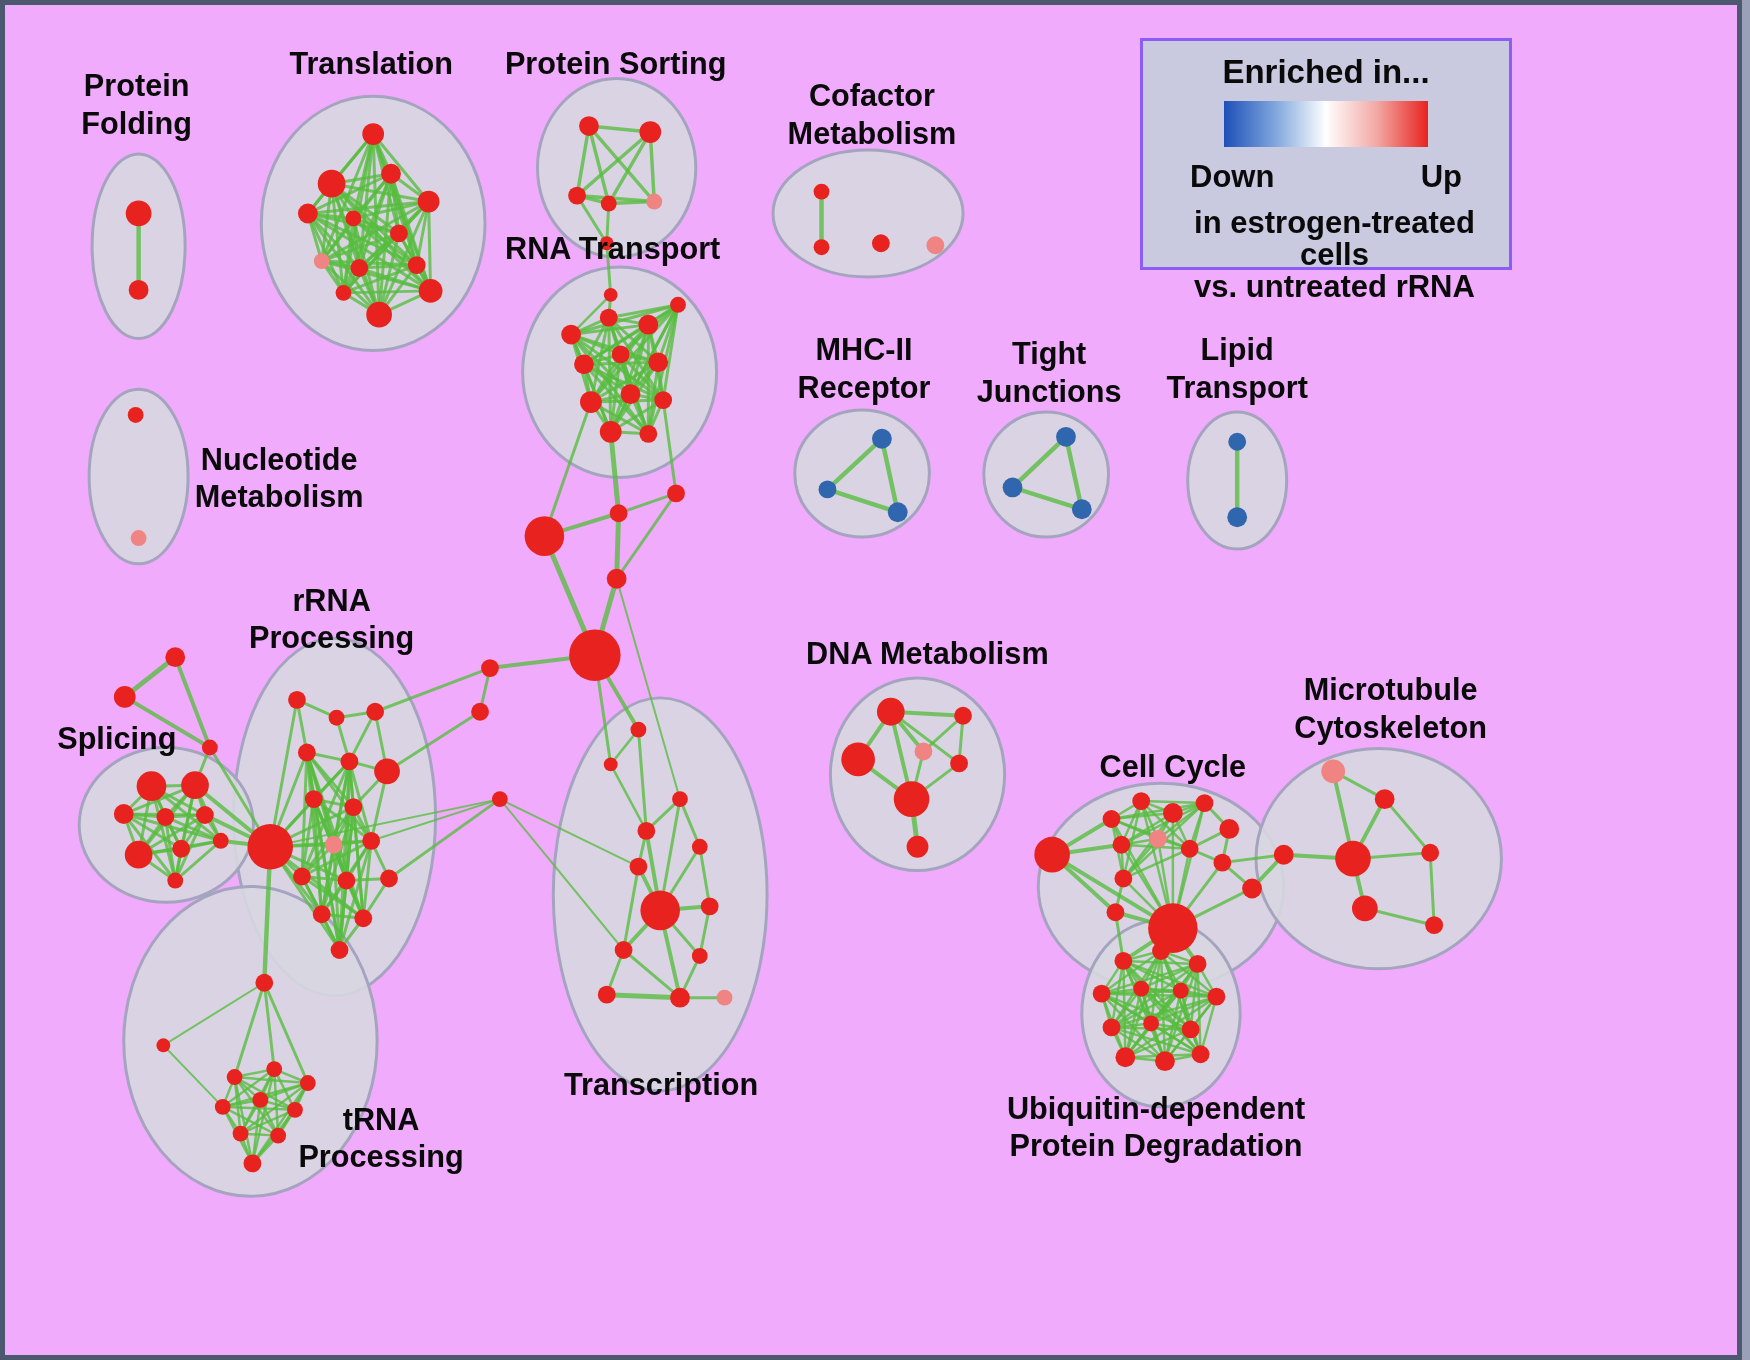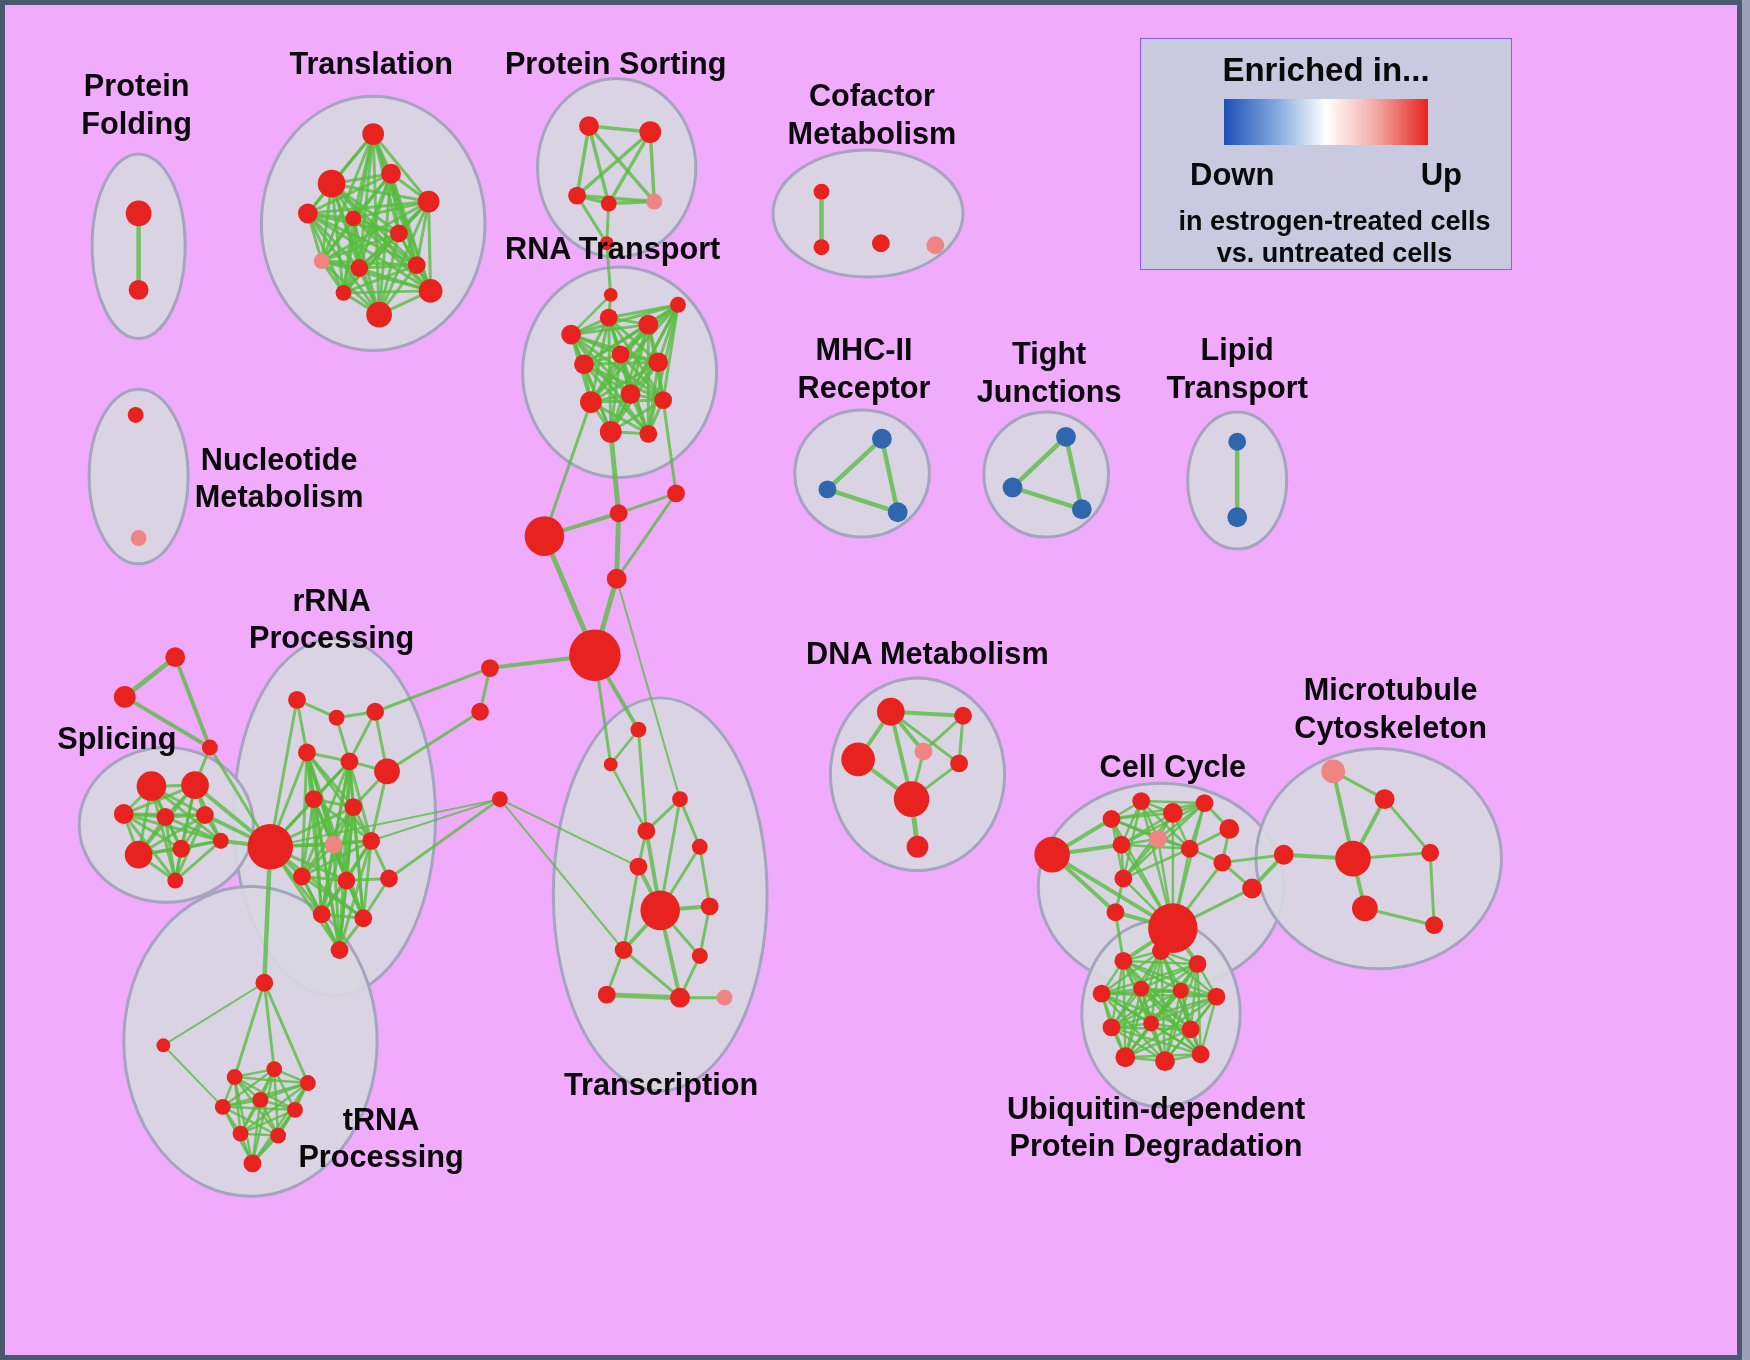--- a/index.html
+++ b/index.html
@@ -15,41 +15,41 @@
     font-weight: bold;
   }
   svg.network { position: absolute; left: 0; top: 0; width: 100%; height: 100%; }
   svg.network text { font-family: "Liberation Sans", sans-serif; }
   .legend {
     position: absolute;
     left: 1135px;
     top: 33px;
     width: 372px;
     height: 232px;
-    border: 1px solid #8b5cf6;
+    border: 3px solid #8b5cf6;
     background: #c9c9e0;
     box-sizing: border-box;
     text-align: center;
     padding-top: 12px;
     color: #0a0a0a;
   }
   .legend-title { font-size: 33px; line-height: 38px; }
   .legend-gradient {
     width: 204px; height: 46px;
     margin: 10px auto 2px auto;
   }
   .legend-row {
     display: flex;
     justify-content: space-between;
     width: 272px;
     margin: 12px auto;
     font-size: 31px;
     line-height: 36px;
   }
-  .legend-sub { font-size: 27px; line-height: 32px; margin-left: 17px; }
+  .legend-sub { font-size: 31px; line-height: 32px; margin-left: 17px; }
 </style>
 </head>
 <body>
 
 <div class="canvas">
   <svg class="network" viewBox="0 0 1750 1360" preserveAspectRatio="none">
       <ellipse cx="135" cy="243" rx="47" ry="93" fill="#d7d7e0" fill-opacity="0.9" stroke="#a4a4bf" stroke-width="3"></ellipse>
       <ellipse cx="372" cy="220" rx="113" ry="128" fill="#d7d7e0" fill-opacity="0.9" stroke="#a4a4bf" stroke-width="3"></ellipse>
       <ellipse cx="618" cy="164" rx="80" ry="90" fill="#d7d7e0" fill-opacity="0.9" stroke="#a4a4bf" stroke-width="3"></ellipse>
       <ellipse cx="872" cy="210" rx="96" ry="64" fill="#d7d7e0" fill-opacity="0.9" stroke="#a4a4bf" stroke-width="3"></ellipse>
@@ -765,15 +765,15 @@
     </svg>
 
   <div class="legend">
     <div class="legend-title">Enriched in...</div>
     <div class="legend-gradient" id="legend-gradient" style="background: linear-gradient(90deg, rgb(29, 80, 184), rgb(127, 166, 220), rgb(255, 255, 255), rgb(242, 168, 163), rgb(232, 35, 31));"></div>
     <div class="legend-row">
       <span>Down</span>
       <span>Up</span>
     </div>
     <div class="legend-sub">in estrogen-treated cells</div>
-    <div class="legend-sub">vs. untreated cells</div>
+    <div class="legend-sub">vs. untreated rRNA</div>
   </div>
 </div>
 
 </body></html>

